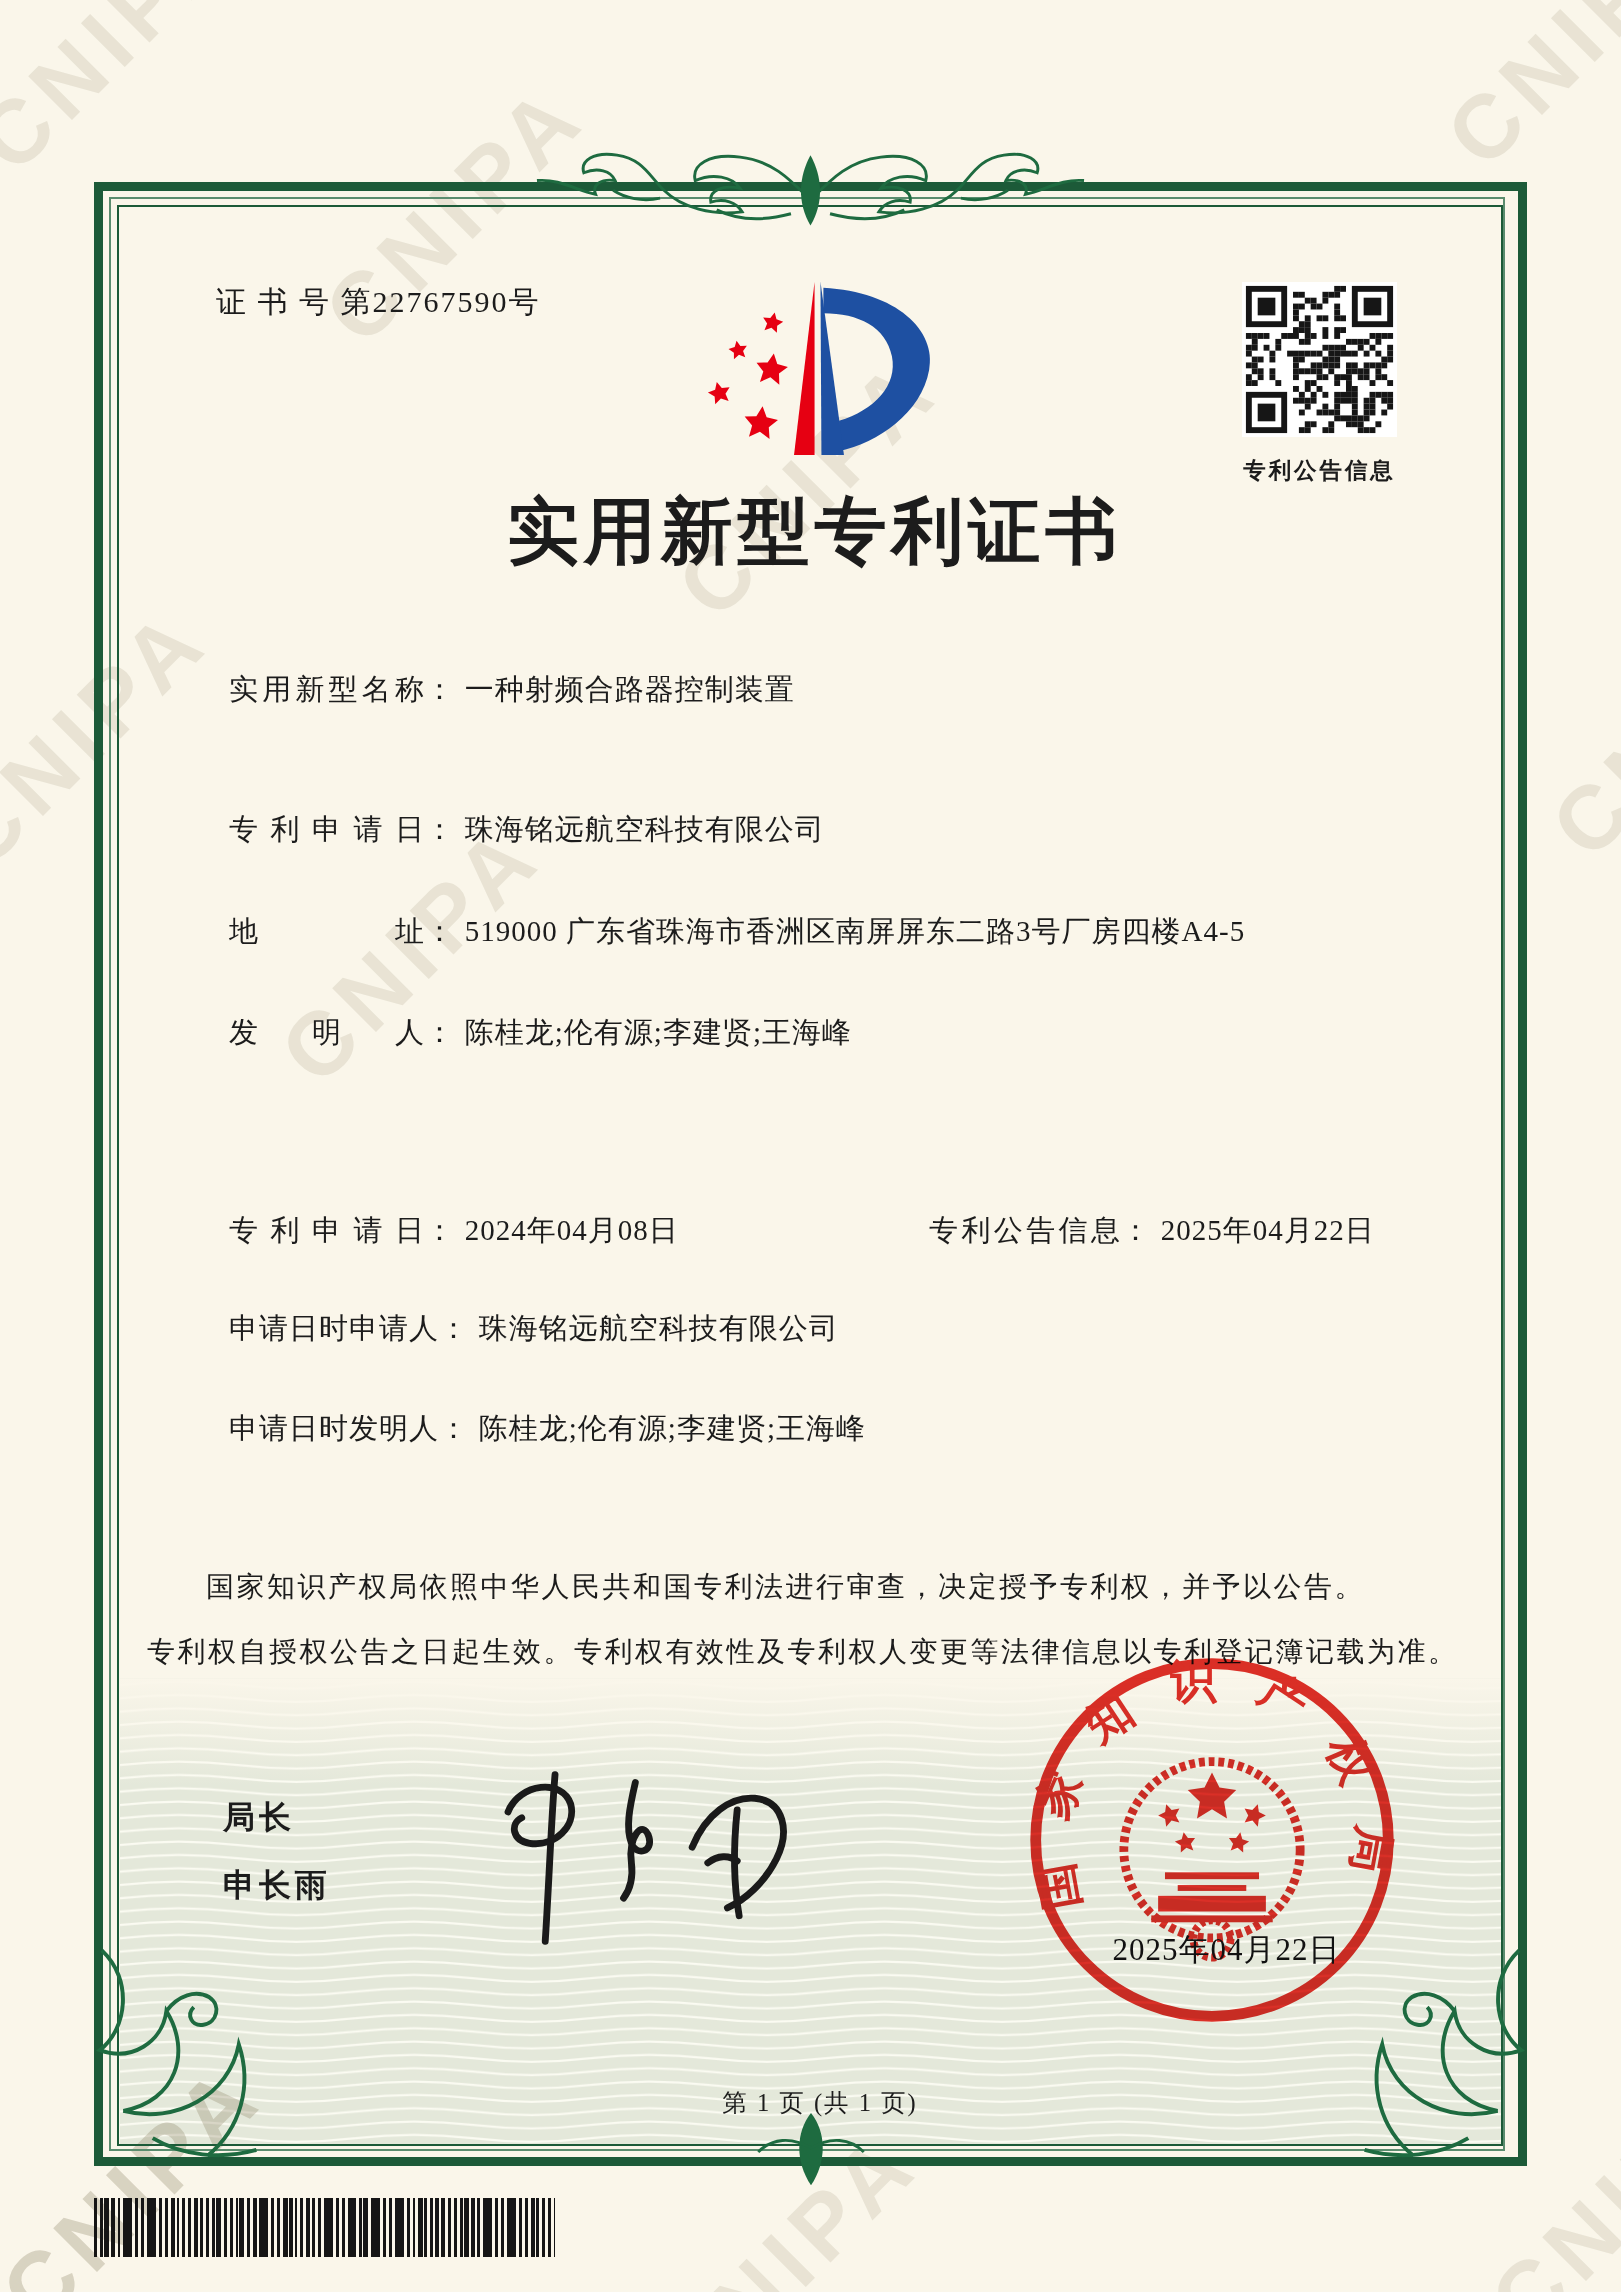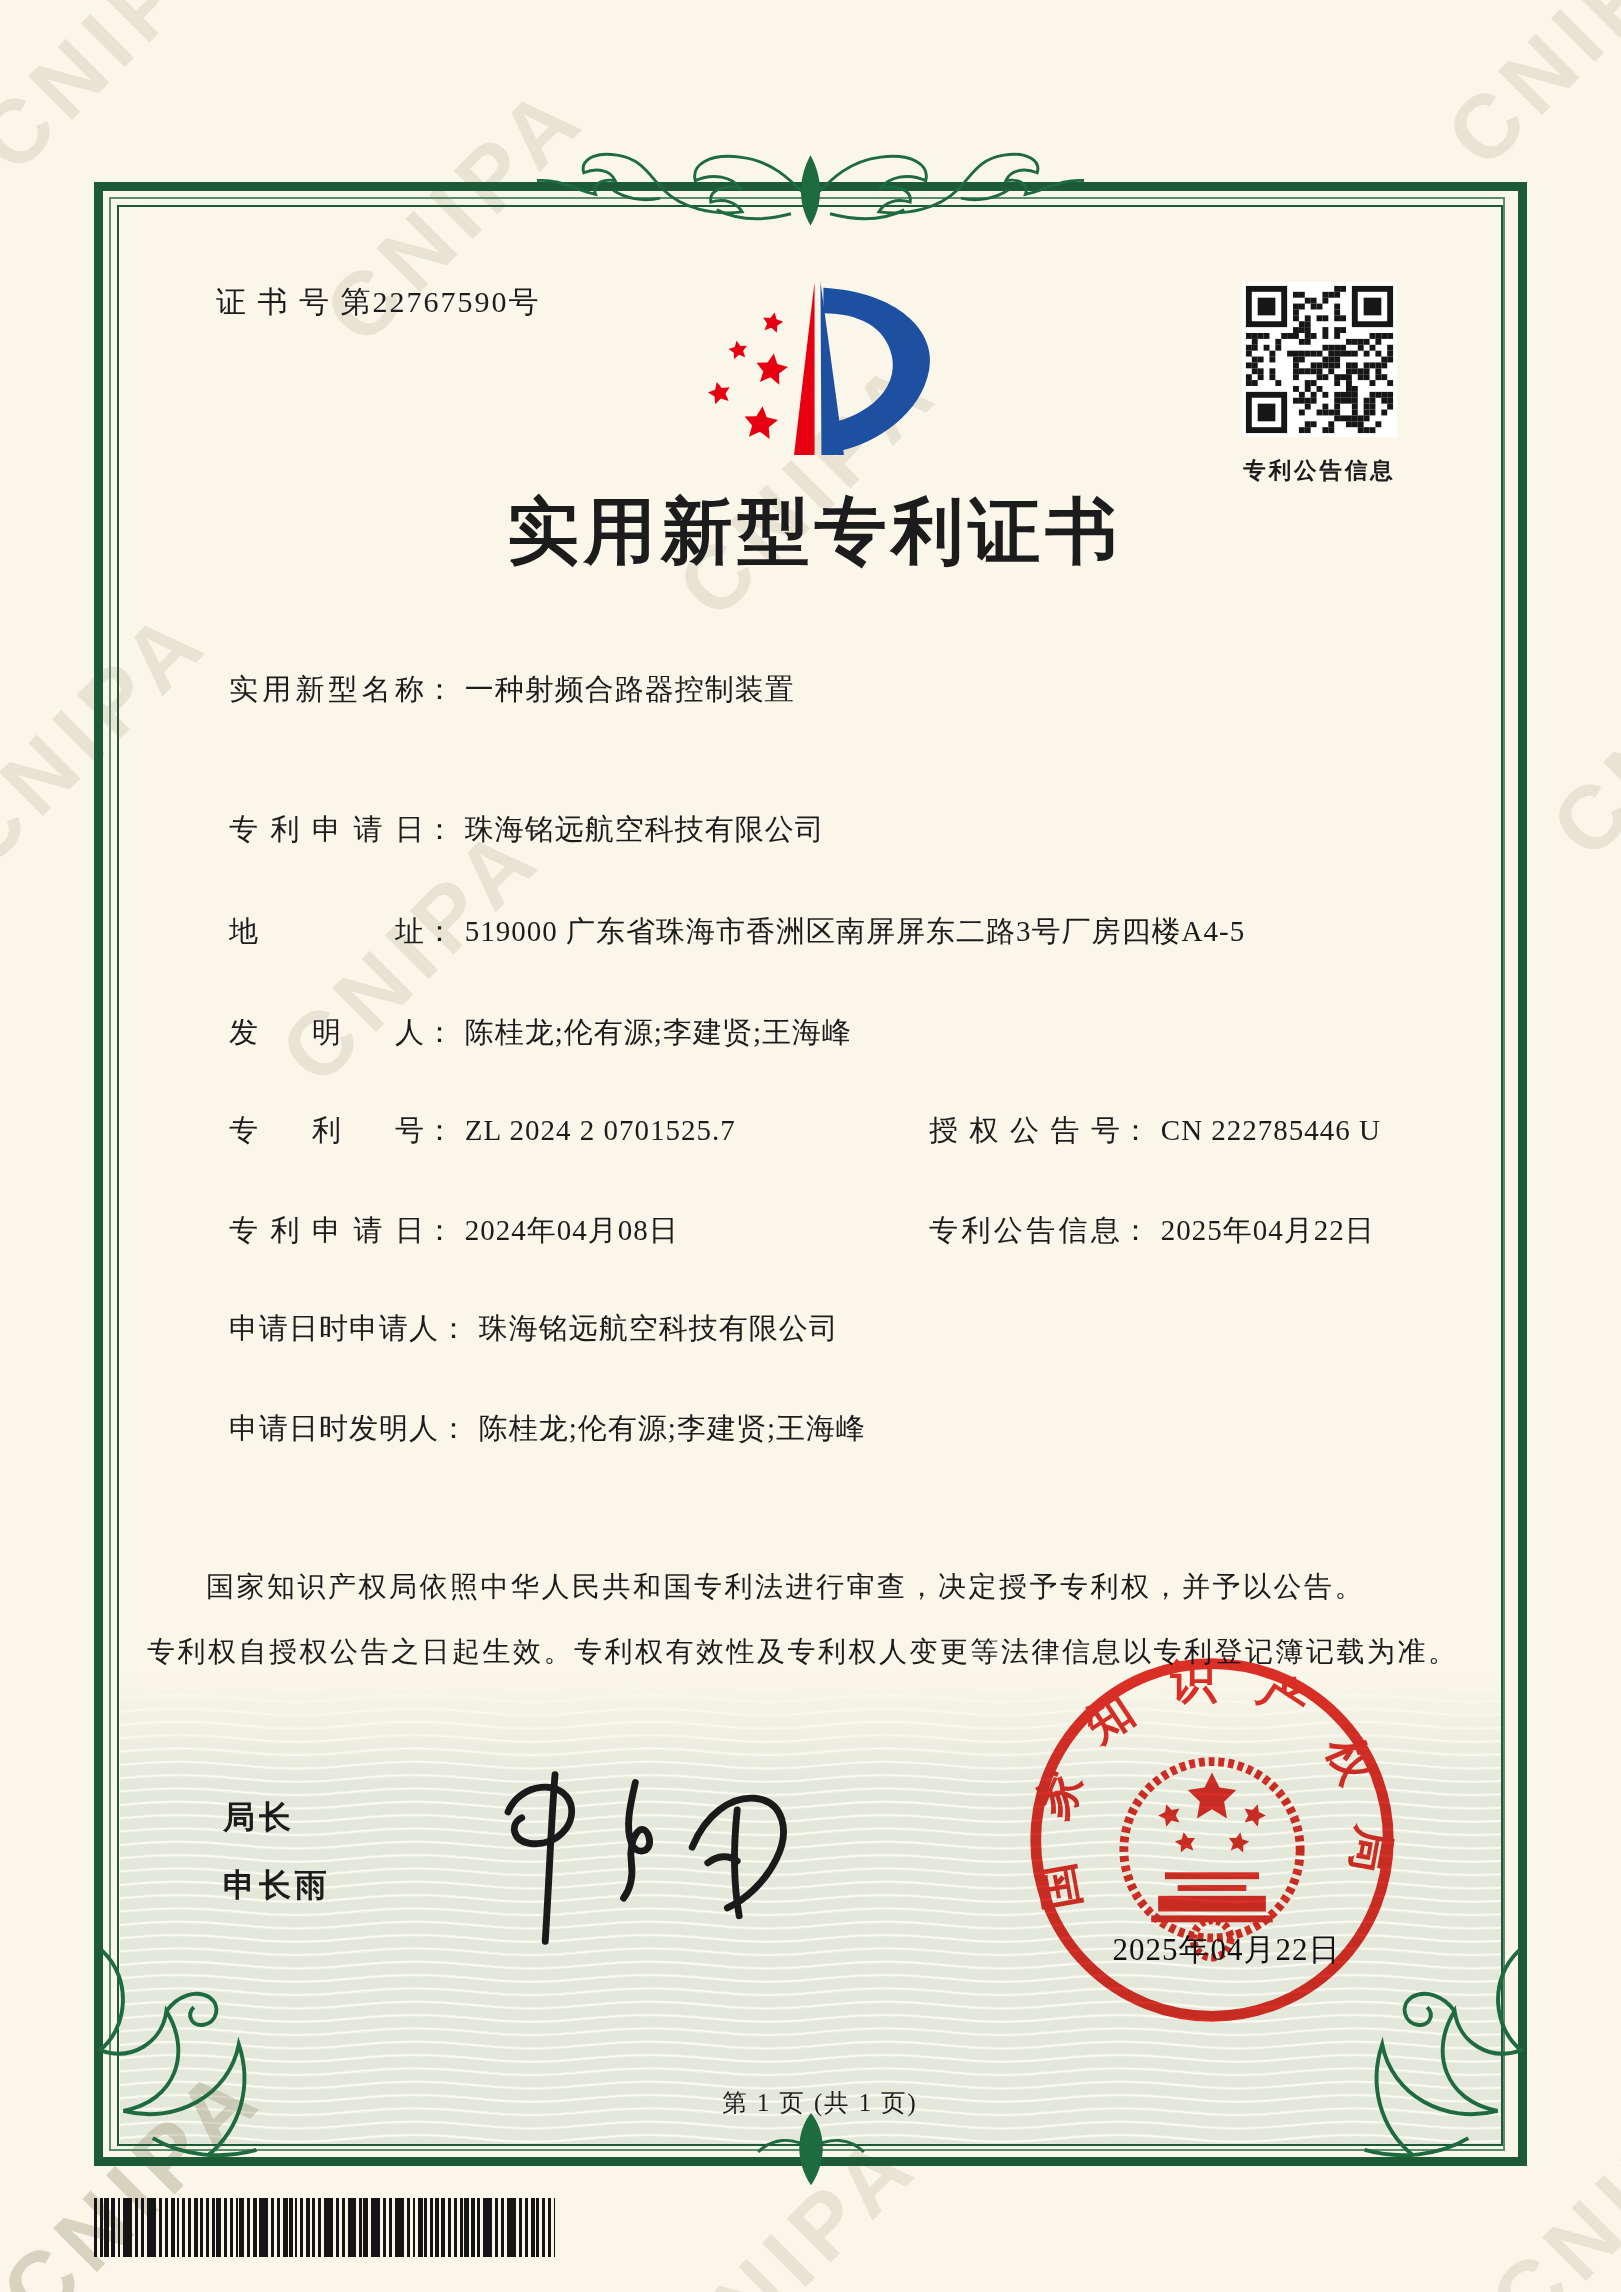--- a/index.html
+++ b/index.html
@@ -363,24 +363,20 @@
     </div>
     <div class="frow" style="top:810px;">
       <span class="flabel">专利申请日</span><span class="colon">：</span><span>珠海铭远航空科技有限公司</span>
     </div>
     <div class="frow" style="top:912px;">
       <span class="flabel">地址</span><span class="colon">：</span><span>519000 广东省珠海市香洲区南屏屏东二路3号厂房四楼A4-5</span>
     </div>
     <div class="frow" style="top:1013px;">
       <span class="flabel">发明人</span><span class="colon">：</span><span>陈桂龙;伦有源;李建贤;王海峰</span>
     </div>
-    <div class="frow" style="top:1111px;">
-      <span class="flabel">专利号</span><span class="colon">：</span><span>ZL 2024 2 0701525.7</span>
-      <span class="rcol"><span class="flabel-r">授权公告号</span><span class="colon">：</span><span>CN 222785446 U</span></span>
-    </div>
     <div class="frow" style="top:1211px;">
       <span class="flabel">专利申请日</span><span class="colon">：</span><span>2024年04月08日</span>
       <span class="rcol"><span class="flabel-r">专利公告信息</span><span class="colon">：</span><span>2025年04月22日</span></span>
     </div>
     <div class="frow" style="top:1309px;">
       <span class="flabel">申请日时申请人</span><span class="colon">：</span><span>珠海铭远航空科技有限公司</span>
     </div>
     <div class="frow" style="top:1409px;">
       <span class="flabel">申请日时发明人</span><span class="colon">：</span><span>陈桂龙;伦有源;李建贤;王海峰</span>
     </div>

